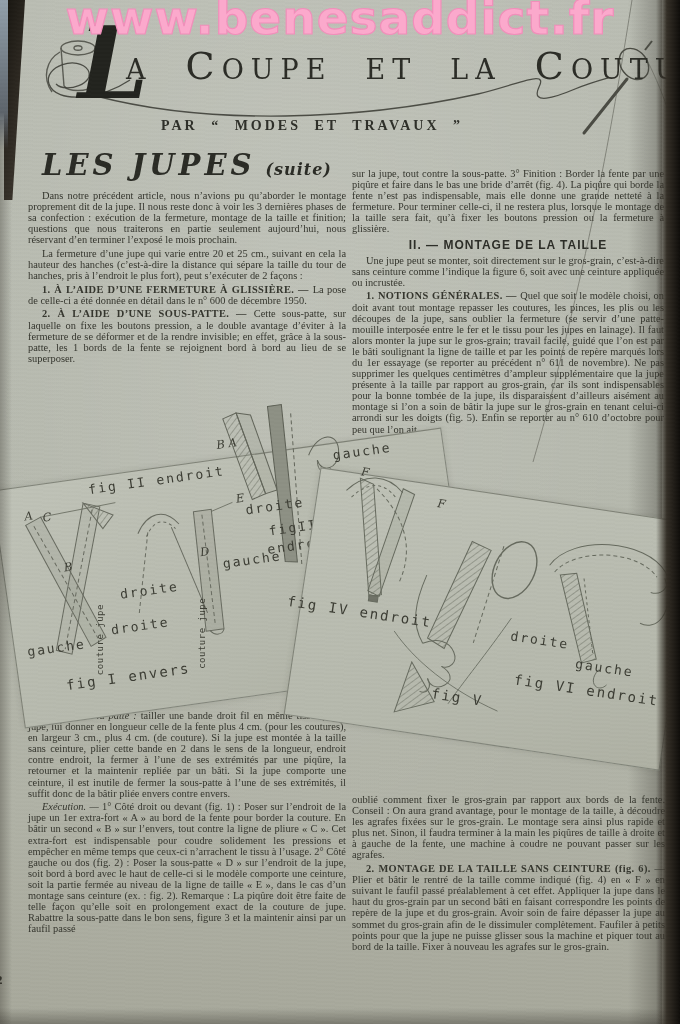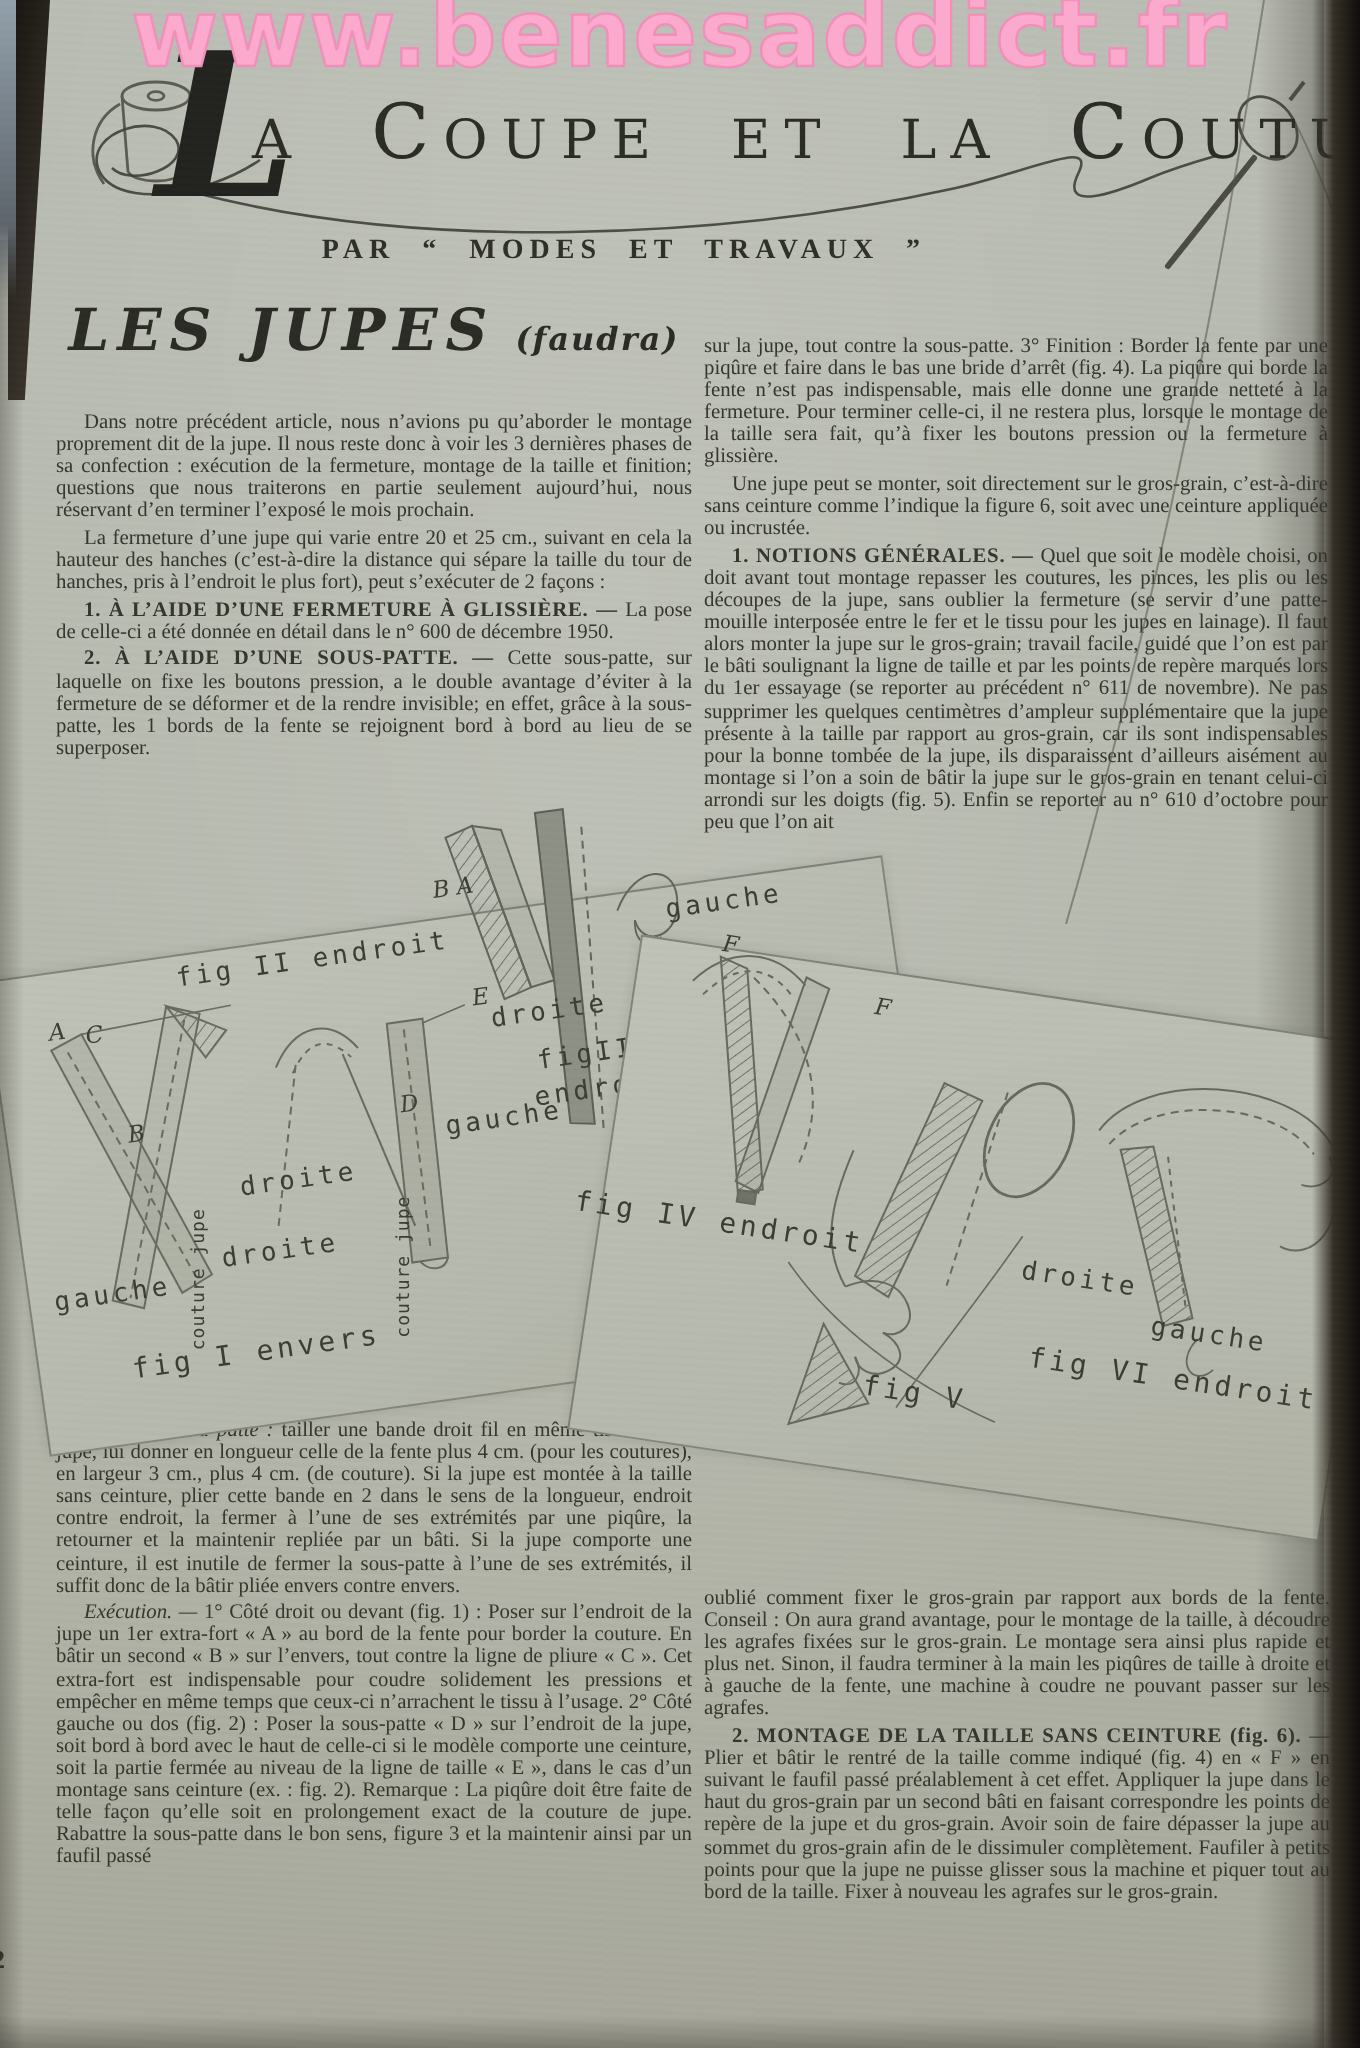--- a/index.html
+++ b/index.html
@@ -47,21 +47,21 @@
   .jupes{font-family:"DejaVu Serif", serif;font-style:italic;font-weight:700;
     font-size:29px;letter-spacing:4px;color:#2a2b25;}
   .suite{font-family:"DejaVu Serif", serif;font-style:italic;font-weight:700;
     font-size:16px;letter-spacing:1px;color:#2a2b25;margin-left:6px;}
 
   
   .col{position:absolute;z-index:6;text-align:justify;
     font-size:10.4px;line-height:11.1px;color:#34352d;hyphens:auto;}
   .col p{margin:0 0 2.5px 0;text-indent:14px;}
   .col p.noindent{text-indent:0;}
-  .col-lt{left:28px;top:206px;width:318px;}
+  .col-lt{left:28px;top:190px;width:318px;}
   .col-rt{left:352px;top:168px;width:312px;}
   .col-bl{left:28px;top:710px;width:318px;}
   .col-br{left:352px;top:794px;width:313px;}
   .sec-h{font-family:"Liberation Sans", sans-serif;font-weight:700;font-size:12px;
     letter-spacing:1px;text-align:center;text-indent:0 !important;margin:5px 0 4px 0 !important;
     color:#2c2d27;}
   .lead-caps{letter-spacing:0.4px;font-weight:bold;}
   .lead-ital{font-style:italic;}
 
   
@@ -119,32 +119,33 @@
       <path d="M647,60 C666,98 675,128 679,162" stroke-width="0.9"></path>
     </g>
   </svg>
 
   <div class="dropcap">L</div>
   <div class="title-rest">a Coupe et la Couture</div>
   <div class="byline">PAR “ MODES ET TRAVAUX ”</div>
 
   <div class="jupes-wrap">
     <span class="jupes">LES JUPES</span>
-    <span class="suite">(faudra)</span>
+    <span class="suite">(suite)</span>
   </div>
 
   <div class="col col-lt">
     <p>Dans notre précédent article, nous n’avions pu qu’aborder le montage proprement dit de la jupe. Il nous reste donc à voir les 3 dernières phases de sa confection : exécution de la fermeture, montage de la taille et finition; questions que nous traiterons en partie seulement aujourd’hui, nous réservant d’en terminer l’exposé le mois prochain.</p>
     <p>La fermeture d’une jupe qui varie entre 20 et 25 cm., suivant en cela la hauteur des hanches (c’est-à-dire la distance qui sépare la taille du tour de hanches, pris à l’endroit le plus fort), peut s’exécuter de 2 façons :</p>
     <p><span class="lead-caps">1. À L’AIDE D’UNE FERMETURE À GLISSIÈRE. — </span><span>La pose de celle-ci a été donnée en détail dans le n° 600 de décembre 1950.</span></p>
     <p><span class="lead-caps">2. À L’AIDE D’UNE SOUS-PATTE. — </span><span>Cette sous-patte, sur laquelle on fixe les boutons pression, a le double avantage d’éviter à la fermeture de se déformer et de la rendre invisible; en effet, grâce à la sous-patte, les 1 bords de la fente se rejoignent bord à bord au lieu de se superposer.</span></p>
   </div>
 
   <div class="col col-rt">
     <p class="noindent">sur la jupe, tout contre la sous-patte. 3° Finition : Border la fente par une piqûre et faire dans le bas une bride d’arrêt (fig. 4). La piqûre qui borde la fente n’est pas indispensable, mais elle donne une grande netteté à la fermeture. Pour terminer celle-ci, il ne restera plus, lorsque le montage de la taille sera fait, qu’à fixer les boutons pression ou la fermeture à glissière.</p>
+    <p class="sec-h">II. — MONTAGE DE LA TAILLE</p>
     <p>Une jupe peut se monter, soit directement sur le gros-grain, c’est-à-dire sans ceinture comme l’indique la figure 6, soit avec une ceinture appliquée ou incrustée.</p>
     <p><span class="lead-caps">1. NOTIONS GÉNÉRALES. — </span><span>Quel que soit le modèle choisi, on doit avant tout montage repasser les coutures, les pinces, les plis ou les découpes de la jupe, sans oublier la fermeture (se servir d’une patte-mouille interposée entre le fer et le tissu pour les jupes en lainage). Il faut alors monter la jupe sur le gros-grain; travail facile, guidé que l’on est par le bâti soulignant la ligne de taille et par les points de repère marqués lors du 1er essayage (se reporter au précédent n° 611 de novembre). Ne pas supprimer les quelques centimètres d’ampleur supplémentaire que la jupe présente à la taille par rapport au gros-grain, car ils sont indispensables pour la bonne tombée de la jupe, ils disparaissent d’ailleurs aisément au montage si l’on a soin de bâtir la jupe sur le gros-grain en tenant celui-ci arrondi sur les doigts (fig. 5). Enfin se reporter au n° 610 d’octobre pour peu que l’on ait</span></p>
   </div>
 
   <div class="panel panel1">
     <svg class="sketch" width="452" height="238" viewBox="0 0 452 238">
       <defs>
         <pattern id="hatch1" width="5" height="5" patternUnits="userSpaceOnUse" patternTransform="rotate(45)">
           <line x1="0" y1="0" x2="0" y2="5" stroke="#6e7166" stroke-width="1"></line>
         </pattern>

